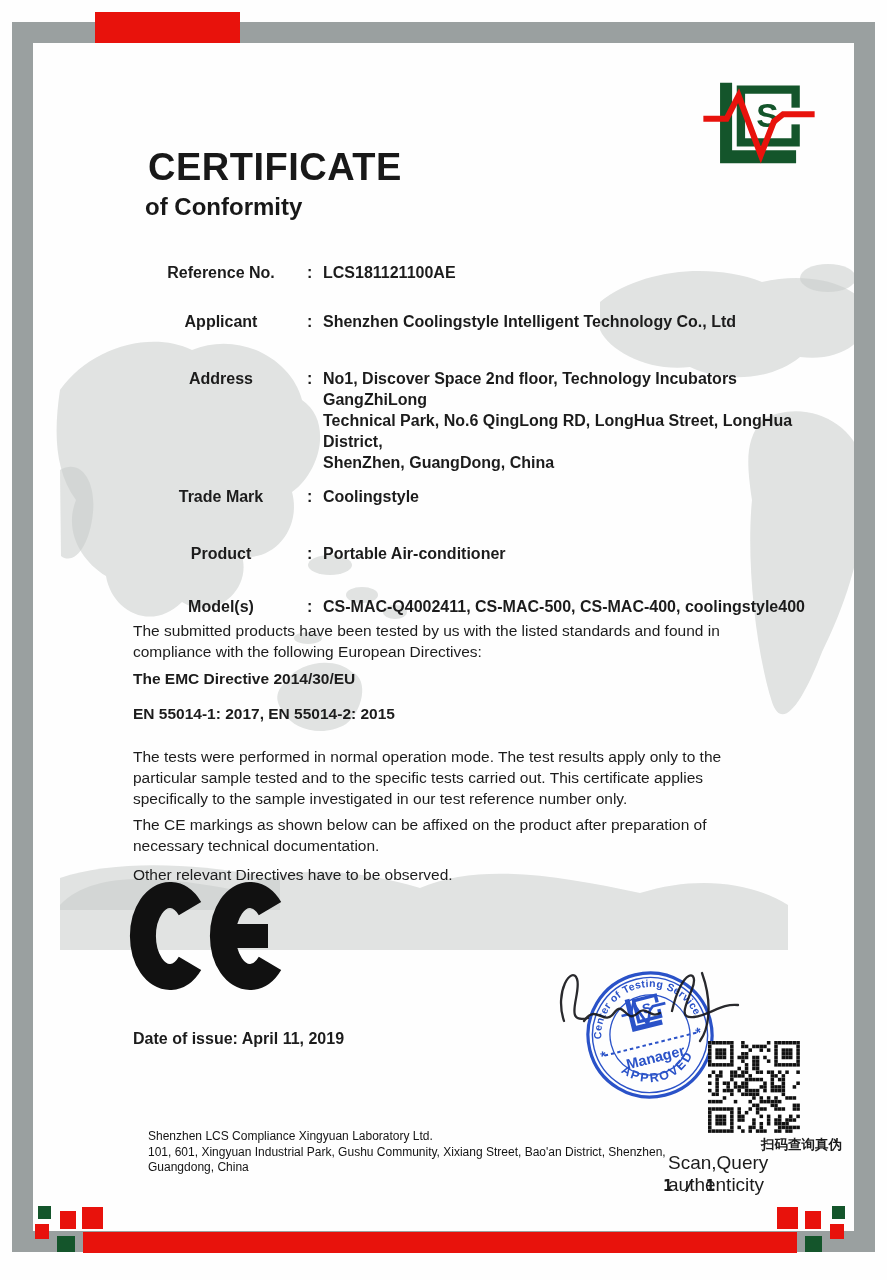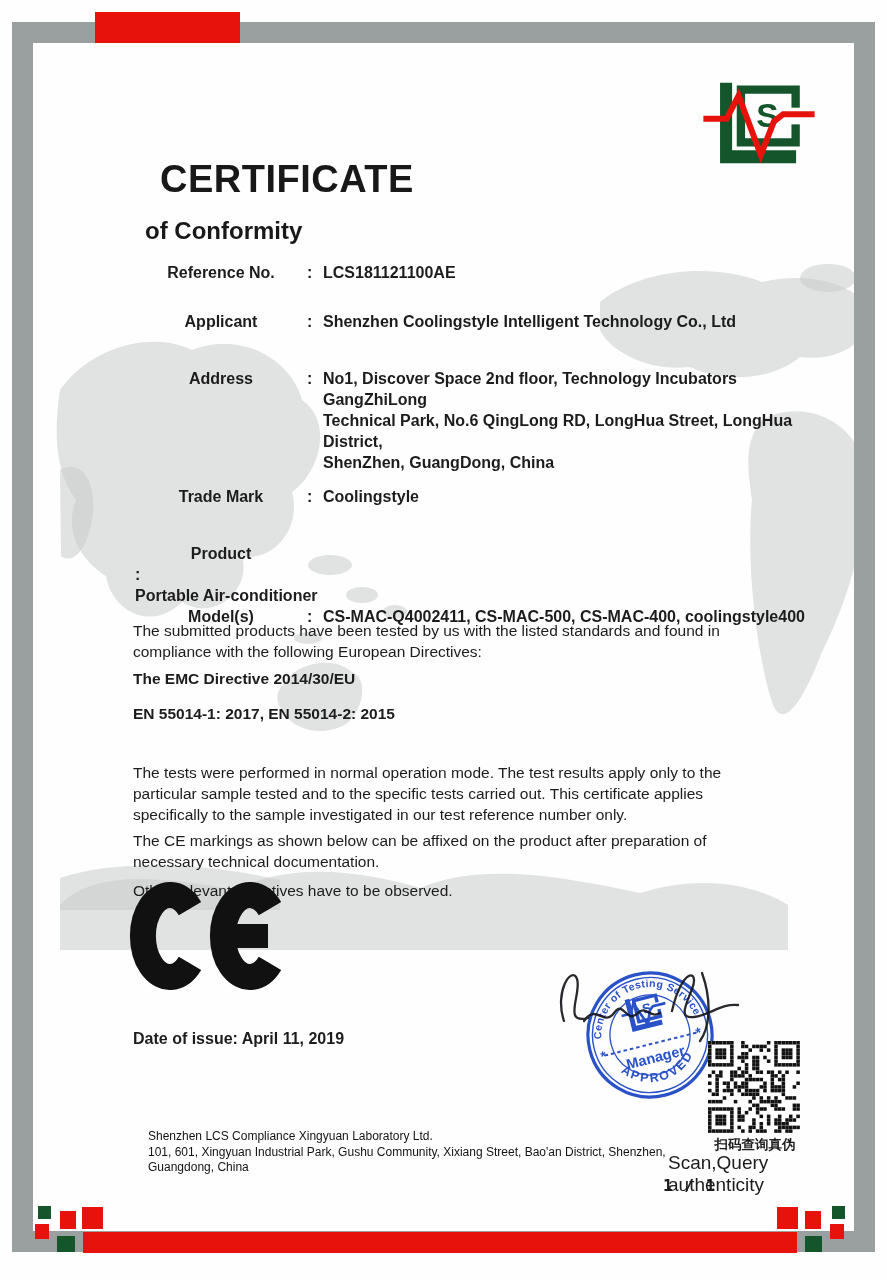--- a/index.html
+++ b/index.html
@@ -5,46 +5,46 @@
   html,body{margin:0;padding:0;background:#ffffff;}
   .page{position:relative;width:887px;height:1280px;background:#fefefe;overflow:hidden;
         font-family:"Liberation Sans",sans-serif;color:#1c1c1c;}
   .map{position:absolute;left:0;top:0;z-index:0;}
   .frame{position:absolute;left:12px;top:22px;width:863px;height:1230px;
          border:21px solid #9aa0a0;box-sizing:border-box;z-index:1;}
   .sq{position:absolute;z-index:3;}
   .red{background:#e8120c;} .green{background:#14552b;}
   .brand-logo{position:absolute;left:700px;top:78px;z-index:2;}
   .titleblock{position:absolute;left:144px;top:142px;z-index:2;}
-  .titleblock h1{margin:16px;font-size:38px;font-weight:bold;letter-spacing:.5px;color:#181818;}
+  .titleblock h1{margin:4px;font-size:38px;font-weight:bold;letter-spacing:.5px;color:#181818;}
   .titleblock h2{margin:3px 0 0 1px;font-size:24px;font-weight:bold;color:#181818;}
   .fields{position:absolute;left:135px;top:262px;width:700px;z-index:2;}
   .field-row{display:flex;font-size:16px;font-weight:bold;line-height:21px;}
   .f-label{width:172px;flex:none;text-align:center;}
   .f-colon{width:16px;flex:none;}
   .f-value{width:512px;white-space:pre-line;}
   .field-row:nth-child(1){margin-bottom:28px;}
   .field-row:nth-child(2){margin-bottom:36px;}
   .field-row:nth-child(3){margin-bottom:13px;}
   .field-row:nth-child(4){margin-bottom:36px;}
-  .field-row:nth-child(5){flex-direction:column;}
+  .field-row:nth-child(5){margin-bottom:32px;}
   .statements{position:absolute;left:133px;top:620px;width:644px;font-size:15.5px;
               line-height:21px;z-index:2;}
   .statements p{margin:0;}
   .statements p:nth-child(2){font-weight:bold;margin-top:6px;}
   .statements p:nth-child(3){font-weight:bold;margin-top:14px;}
-  .statements p:nth-child(4){margin-top:38px;}
+  .statements p:nth-child(4){margin-top:22px;}
   .statements p:nth-child(5){margin-top:5px;}
   .statements p:nth-child(6){margin-top:8px;}
   .ce{position:absolute;left:128px;top:876px;z-index:2;}
   .date-line{position:absolute;left:133px;top:1030px;font-size:16px;font-weight:bold;z-index:2;}
   .stamp{position:absolute;left:575px;top:960px;z-index:4;}
   .sig{position:absolute;left:552px;top:963px;z-index:5;}
   .qr-wrap{position:absolute;left:708px;top:1041px;width:92px;height:92px;background:#fff;z-index:4;}
-  .qr-caption-zh{position:absolute;left:668px;top:1136px;width:174px;text-align:center;
+  .qr-caption-zh{position:absolute;left:668px;top:1136px;width:174px;text-align:right;
                  font-size:13.5px;font-weight:bold;z-index:4;}
   .qr-caption-en{position:absolute;left:668px;top:1152px;width:174px;
                  font-size:19px;font-weight:normal;z-index:4;}
   .footer{position:absolute;left:148px;top:1129px;font-size:12px;line-height:15.6px;color:#131313;z-index:2;}
   .footer-row{display:flex;}
   .fcol1{width:160px;flex:none;}
   .pageno{position:absolute;left:663px;top:1176px;font-family:"DejaVu Sans Mono",monospace;
           font-size:16px;font-weight:bold;letter-spacing:1px;z-index:2;}
 </style>
 </head>

